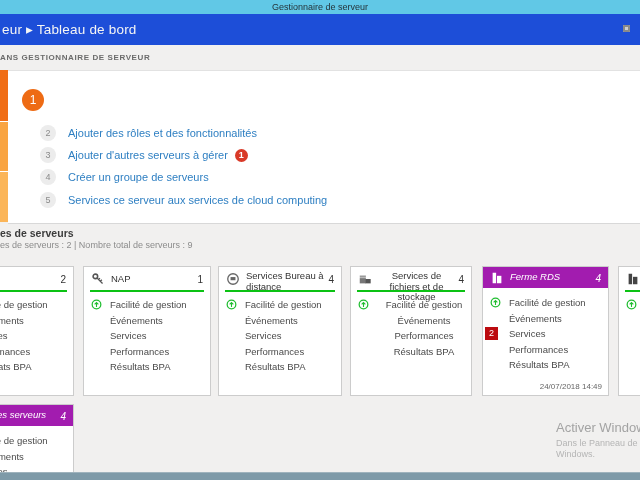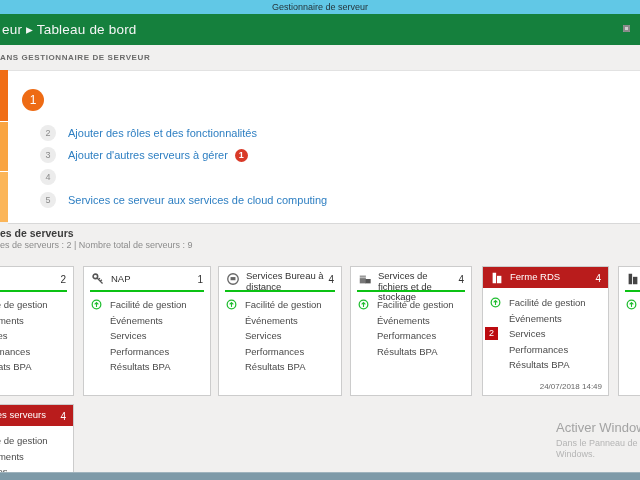--- a/index.html
+++ b/index.html
@@ -11,21 +11,21 @@
   }
   
   .titlebar{
     position:absolute;left:0;top:0;width:640px;height:14px;
     background:#61c8e6;display:flex;align-items:center;justify-content:center;
   }
   .titlebar-text{font-size:9px;color:#25353b;}
   
   .navbar{
     position:absolute;left:0;top:14px;width:640px;height:31px;
-    background:#15803d;
+    background:#1d4ed8;
   }
   .breadcrumb{
     position:absolute;left:2px;top:7px;color:#f5f5f5;font-size:13.5px;
     white-space:nowrap;letter-spacing:.2px;
   }
   .flag-icon{
     position:absolute;right:10px;top:11px;width:7px;height:7px;
     background:#cfcfcf;border-radius:1px;box-shadow:inset 0 0 0 2px #8a8a8a;
   }
   
@@ -75,21 +75,21 @@
   .tile-count{position:absolute;right:7px;top:7px;font-size:10px;color:#333;}
   .tile-hicon{position:absolute;left:7px;top:5px;width:14px;height:14px;}
   .tile-green{height:2px;background:#0cc214;margin:0 6px;}
   .tile-items{position:relative;padding-top:5px;}
   .tile-item{
     position:relative;height:15.5px;line-height:15.5px;padding-left:26px;
     font-size:9.5px;color:#4a4a4a;white-space:nowrap;
   }
   .item-green-icon{position:absolute;left:7px;top:2px;width:11px;height:11px;}
   
-  .tile.redhead .tile-header{background:#b91c1c;height:21px;}
+  .tile.redhead .tile-header{background:#a21caf;height:21px;font-style:italic;}
   .tile.redhead .tile-title{color:#fff;top:6px;}
   .tile.redhead .tile-count{color:#fff;top:6px;}
   .tile.redhead .tile-items{padding-top:7px;}
   .svc-badge{
     position:absolute;left:2px;top:1px;width:13px;height:13px;background:#bc0b10;
     color:#fff;font-size:9px;display:flex;align-items:center;justify-content:center;
   }
   .tile-timestamp{
     position:absolute;right:6px;bottom:4px;font-size:8px;color:#666;
   }
@@ -126,20 +126,21 @@
     <span class="step-circle">2</span>
     <span class="step-label">Ajouter des rôles et des fonctionnalités</span>
   </div>
   <div class="step-row" style="top:76px;">
     <span class="step-circle">3</span>
     <span class="step-label">Ajouter d'autres serveurs à gérer</span>
     <span class="annot-badge">1</span>
   </div>
   <div class="step-row" style="top:98px;">
     <span class="step-circle">4</span>
+    <span class="step-label">Créer un groupe de serveurs</span>
   </div>
   <div class="step-row" style="top:121px;">
     <span class="step-circle">5</span>
     <span class="step-label">Services ce serveur aux services de cloud computing</span>
   </div>
 </div>
 <div class="accent-bar">
   <div class="accent-seg1"></div>
   <div class="accent-seg2"></div>
   <div class="accent-seg3"></div>
@@ -213,21 +214,21 @@
       </span>
       <span>Facilité de gestion</span>
     </div>
     <div class="tile-item">Événements</div>
     <div class="tile-item">Services</div>
     <div class="tile-item">Performances</div>
     <div class="tile-item">Résultats BPA</div>
   </div>
 </div>
 
-<div class="tile" style="left:350px;width:122px;">
+<div class="tile" style="left:350px;width:122px;text-align:center;">
   <div class="tile-header">
     <span class="tile-hicon">
       <svg width="14" height="14" viewBox="0 0 16 16">
         <rect x="2" y="4" width="7" height="2.5" fill="#9a9a9a"></rect>
         <rect x="2" y="7" width="7" height="6" fill="#777"></rect>
         <rect x="8.5" y="8" width="6" height="5" fill="#555"></rect>
       </svg>
     </span>
     <span class="tile-title">Services de fichiers et de stockage</span>
     <span class="tile-count">4</span>

